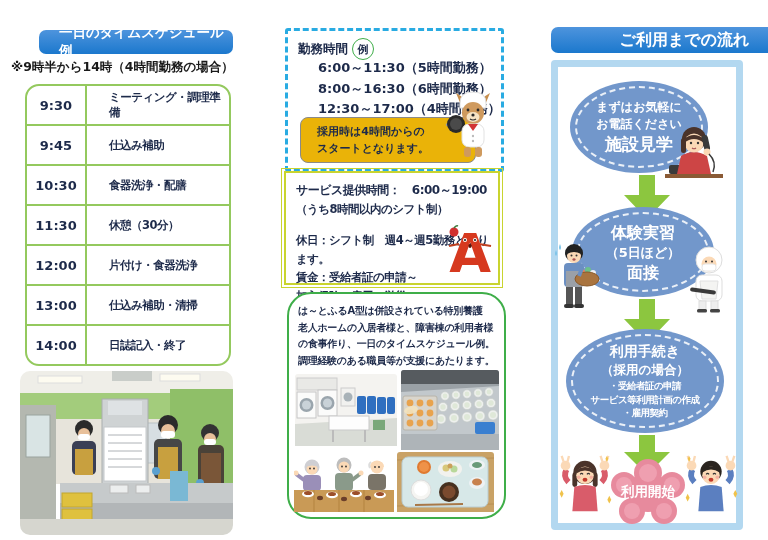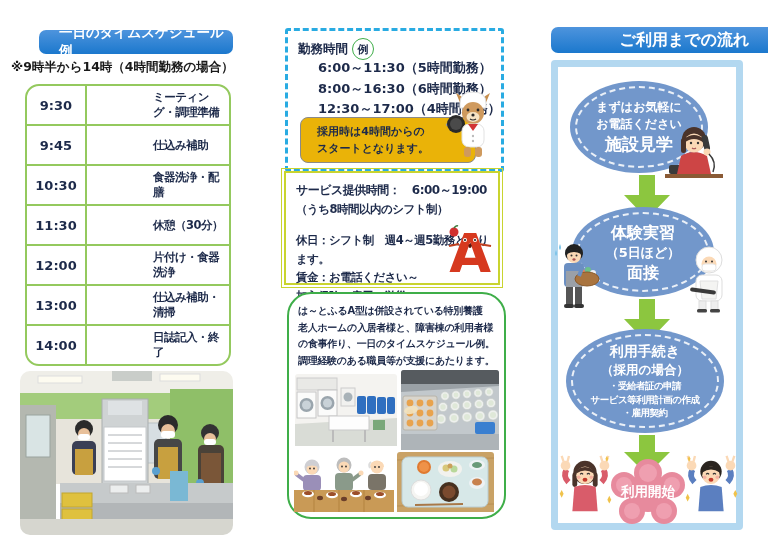--- a/index.html
+++ b/index.html
@@ -10,21 +10,21 @@
   .hdr{position:absolute;background:linear-gradient(180deg,#4e94dd,#1b78cd);color:#fff;
        border-radius:7px;display:flex;align-items:center;justify-content:center;padding-left:20px;}
   .hdr-left{left:39px;top:30px;width:174px;height:24px;font-size:13.5px;}
   .hdr-right{left:551px;top:27px;width:227px;height:26px;font-size:16px;}
 
   .note{position:absolute;left:11px;top:59px;font-size:12.5px;color:#1a1a1a;}
 
   
   .sched{position:absolute;left:25px;top:84px;width:202px;height:278px;background:#fff;
          border:2.5px solid #94c95e;border-radius:14px;display:flex;flex-direction:column;overflow:hidden;}
-  .srow{flex:1;display:flex;border-bottom:2.5px solid #94c95e;gap:44px;}
+  .srow{flex:1;display:flex;border-bottom:2.5px solid #94c95e;}
   .srow:last-child{border-bottom:none;}
   .stime{width:58px;border-right:2.5px solid #94c95e;display:flex;align-items:center;justify-content:center;font-size:13px;}
   .stask{flex:1;display:flex;align-items:center;padding-left:22px;font-size:11.5px;letter-spacing:-0.5px;}
 
   .photo{position:absolute;border-radius:10px;overflow:hidden;}
   .kitchen{left:20px;top:371px;width:213px;height:164px;}
 
   
   .dashed{position:absolute;left:285px;top:28px;width:213px;height:138px;background:#fff;
           border:3px dashed #29abe2;border-radius:3px;}
@@ -208,21 +208,21 @@
         <rect x="30" y="58" width="7" height="10" rx="3" fill="#cf9a5e"></rect>
       </svg>
     </div>
   </div>
 
   <div class="service">
     <div style="font-size:12px;">サービス提供時間：　6:00～19:00</div>
     <div>（うち8時間以内のシフト制）</div>
     <div class="svc-gap"></div>
     <div>休日：シフト制　週4～週5勤務となります。</div>
-    <div>賃金：お電話ください～</div>
+    <div>賃金：受給者証の申請～</div>
     <div>加入保険：雇用、労災</div>
     <div class="amascot">
       <svg width="48" height="62" viewBox="0 0 48 62">
         <circle cx="9" cy="16" r="4.5" fill="#d03030"></circle>
           <path d="M9 12 Q11 9 13 10" stroke="#3a7a3a" stroke-width="1.5" fill="none"></path>
         <line x1="4" y1="30" x2="14" y2="28" stroke="#c04020" stroke-width="2"></line>
         <line x1="34" y1="28" x2="46" y2="30" stroke="#c04020" stroke-width="2"></line>
         <text x="25" y="56" text-anchor="middle" font-size="54" font-weight="bold" fill="#d6391f" font-family="DejaVu Sans, sans-serif">A</text>
         <circle cx="20" cy="24" r="2" fill="#fff"></circle>
           <circle cx="20" cy="24" r="1.1" fill="#222"></circle>

